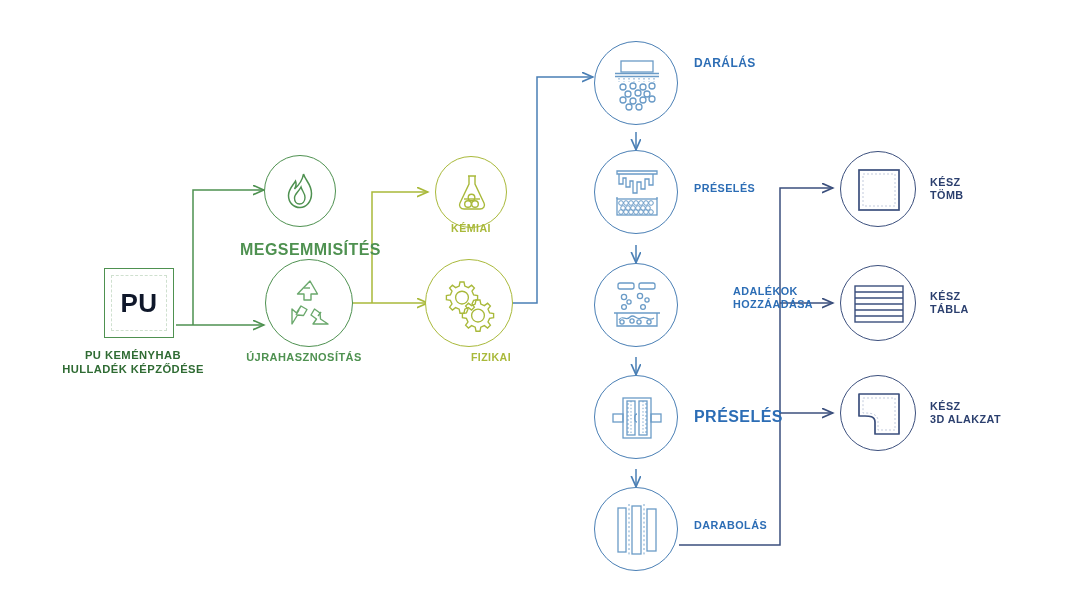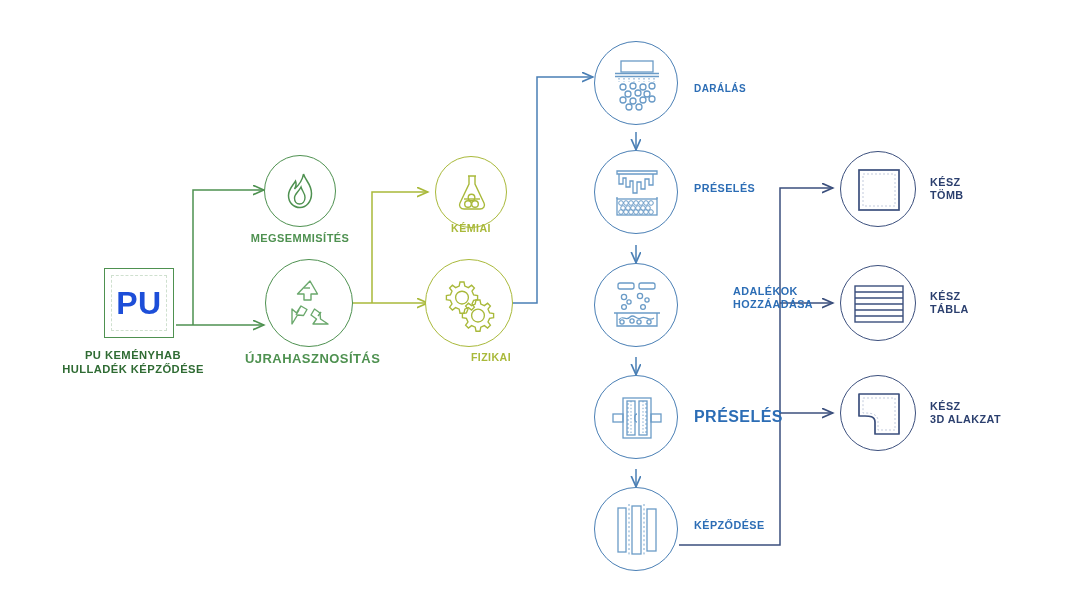--- a/index.html
+++ b/index.html
@@ -77,49 +77,49 @@
       <path d="M780,303 L833,303" marker-end="url(#ahN)"></path>
       <path d="M780,413 L833,413" marker-end="url(#ahN)"></path>
     </g>
   </svg>
 
   <div class="sqbox g-stroke" style="left:104px;top:268px;width:70px;height:70px;">
     <div style="position:absolute;left:6px;top:6px;right:6px;bottom:6px;
                 border:1px dashed #cfe0cf;"></div>
     <div style="position:absolute;left:0;top:0;width:100%;height:100%;
                 display:flex;align-items:center;justify-content:center;
-                font-size:32px;font-weight:bold;color:#1d4ed8;letter-spacing:.5px;">PU</div>
+                font-size:26px;font-weight:bold;color:#0f172a;letter-spacing:.5px;">PU</div>
   </div>
   <div class="lbl cap-center txt-dgreen" style="left:38px;top:348px;width:190px;font-size:11.2px;">PU KEMÉNYHAB
 HULLADÉK KÉPZŐDÉSE</div>
 
   <div class="circle g-stroke" style="left:264px;top:155px;width:72px;height:72px;">
     <svg class="ic" width="72" height="72" viewBox="0 0 72 72">
       <path d="M38.5,18 C40.5,25 46.5,28 46.5,37.5 C46.5,45.5 41.5,51.5 35,51.5
                C28.5,51.5 23.5,46.5 23.5,39.5 C23.5,33 28,29.5 30.5,25
                C31.5,27.5 31,30.5 29.5,33 C34,29 37.5,24 38.5,18 Z" fill="none" stroke="#4e9150" stroke-width="1.5"></path>
       <path d="M36,31 C37,35 40,37 40,41.5 C40,45.5 37.5,48 34.5,48
                C31.5,48 29.5,45.5 29.5,42 C29.5,38 33.5,36 36,31 Z" fill="none" stroke="#4e9150" stroke-width="1.4"></path>
     </svg>
   </div>
-  <div class="lbl cap-center txt-green" style="left:240px;top:232px;width:120px;font-size:11px;">MEGSEMMISÍTÉS</div>
+  <div class="lbl cap-center txt-green" style="left:240px;top:240px;width:120px;font-size:16px;">MEGSEMMISÍTÉS</div>
 
   <div class="circle g-stroke" style="left:265px;top:259px;width:88px;height:88px;">
     <svg class="ic" width="88" height="88" viewBox="0 0 88 88">
       <g fill="none" stroke="#6aa86c" stroke-width="1.4" stroke-linejoin="round">
         <path d="M44,21 L51.5,34 L45,34 L45,40 L38,40 L38,34 L31.5,34 Z"></path>
         <path d="M38,28 L44,28"></path>
         <path d="M26,64 L26,49 L30.5,53 L35,46 L41,49.5 L37.5,55.5 L31.5,55 Z"></path>
         <path d="M62,64 L47,64 L50.5,59 L45,55 L48.5,49 L54,53 L54.5,59 Z"></path>
         <path d="M33,50 L30,55"></path>
         <path d="M52,56 L55,52"></path>
       </g>
     </svg>
   </div>
-  <div class="lbl cap-center txt-green" style="left:245px;top:351px;width:130px;font-size:13px;">ÚJRAHASZNOSÍTÁS</div>
+  <div class="lbl cap-center txt-green" style="left:239px;top:351px;width:130px;font-size:11px;">ÚJRAHASZNOSÍTÁS</div>
 
   <div class="circle o-stroke" style="left:435px;top:156px;width:72px;height:72px;">
     <svg class="ic" width="72" height="72" viewBox="0 0 72 72">
       <g fill="none" stroke="#a9b93a" stroke-width="1.4">
         <path d="M32,19 L40,19 M33,19 L33,27 L24,46 C22.5,49 24.5,52 28,52
                  L44,52 C47.5,52 49.5,49 48,46 L39,27 L39,19"></path>
         <path d="M28,42 L44,42"></path>
         <circle cx="32" cy="47" r="3.3"></circle>
         <circle cx="39" cy="47" r="3.3"></circle>
         <circle cx="35.5" cy="40.5" r="3.3"></circle>
@@ -168,21 +168,21 @@
         <circle cx="52" cy="52" r="3"></circle>
         <circle cx="28" cy="58" r="3"></circle>
           <circle cx="38" cy="59" r="3"></circle>
         <circle cx="48" cy="58" r="3"></circle>
           <circle cx="57" cy="57" r="3"></circle>
         <circle cx="34" cy="65" r="3"></circle>
           <circle cx="44" cy="65" r="3"></circle>
       </g>
     </svg>
   </div>
-  <div class="lbl cap-left txt-blue" style="left:694px;top:83px;width:150px;font-size:10px;">DARÁLÁS</div>
+  <div class="lbl cap-left txt-blue" style="left:694px;top:56px;width:150px;font-size:12px;">DARÁLÁS</div>
 
   <div class="circle b-stroke" style="left:594px;top:150px;width:84px;height:84px;">
     <svg class="ic" width="84" height="84" viewBox="0 0 84 84">
       <g fill="none" stroke="#6a9bc7" stroke-width="1.3">
         <path d="M22,20 L62,20 L62,23 L22,23 Z"></path>
         <path d="M24,23 L24,33 L28,33 L28,27 L31,27 L31,36 L35,36 L35,30
                  L38,30 L38,42 L42,42 L42,31 L46,31 L46,38 L50,38 L50,28
                  L54,28 L54,34 L58,34 L58,23"></path>
         <rect x="22" y="48" width="40" height="16"></rect>
         <path d="M22,48 L22,46 M62,48 L62,46"></path>
@@ -265,21 +265,21 @@
       <g fill="none" stroke="#6a9bc7" stroke-width="1.3">
         <rect x="23" y="20" width="8" height="44"></rect>
         <rect x="37" y="18" width="9" height="48"></rect>
         <rect x="52" y="21" width="9" height="42"></rect>
         <g stroke-width="0.9" stroke-dasharray="2 2.4">
           <path d="M34,16 L34,68 M49,16 L49,68"></path>
         </g>
       </g>
     </svg>
   </div>
-  <div class="lbl cap-left txt-blue" style="left:694px;top:519px;width:150px;font-size:10.8px;">KÉPZŐDÉSE</div>
+  <div class="lbl cap-left txt-blue" style="left:694px;top:519px;width:150px;font-size:10.8px;">DARABOLÁS</div>
 
   <div class="circle d-stroke" style="left:840px;top:151px;width:76px;height:76px;">
     <svg class="ic" width="76" height="76" viewBox="0 0 76 76">
       <rect x="18" y="18" width="40" height="40" fill="none" stroke="#3b4f7d" stroke-width="1.7"></rect>
       <rect x="22" y="22" width="32" height="32" fill="none" stroke="#c3cbdd" stroke-width="1" stroke-dasharray="2 2"></rect>
     </svg>
   </div>
   <div class="lbl cap-left txt-navy" style="left:930px;top:176px;width:140px;font-size:10.8px;">KÉSZ
 TÖMB</div>
 

